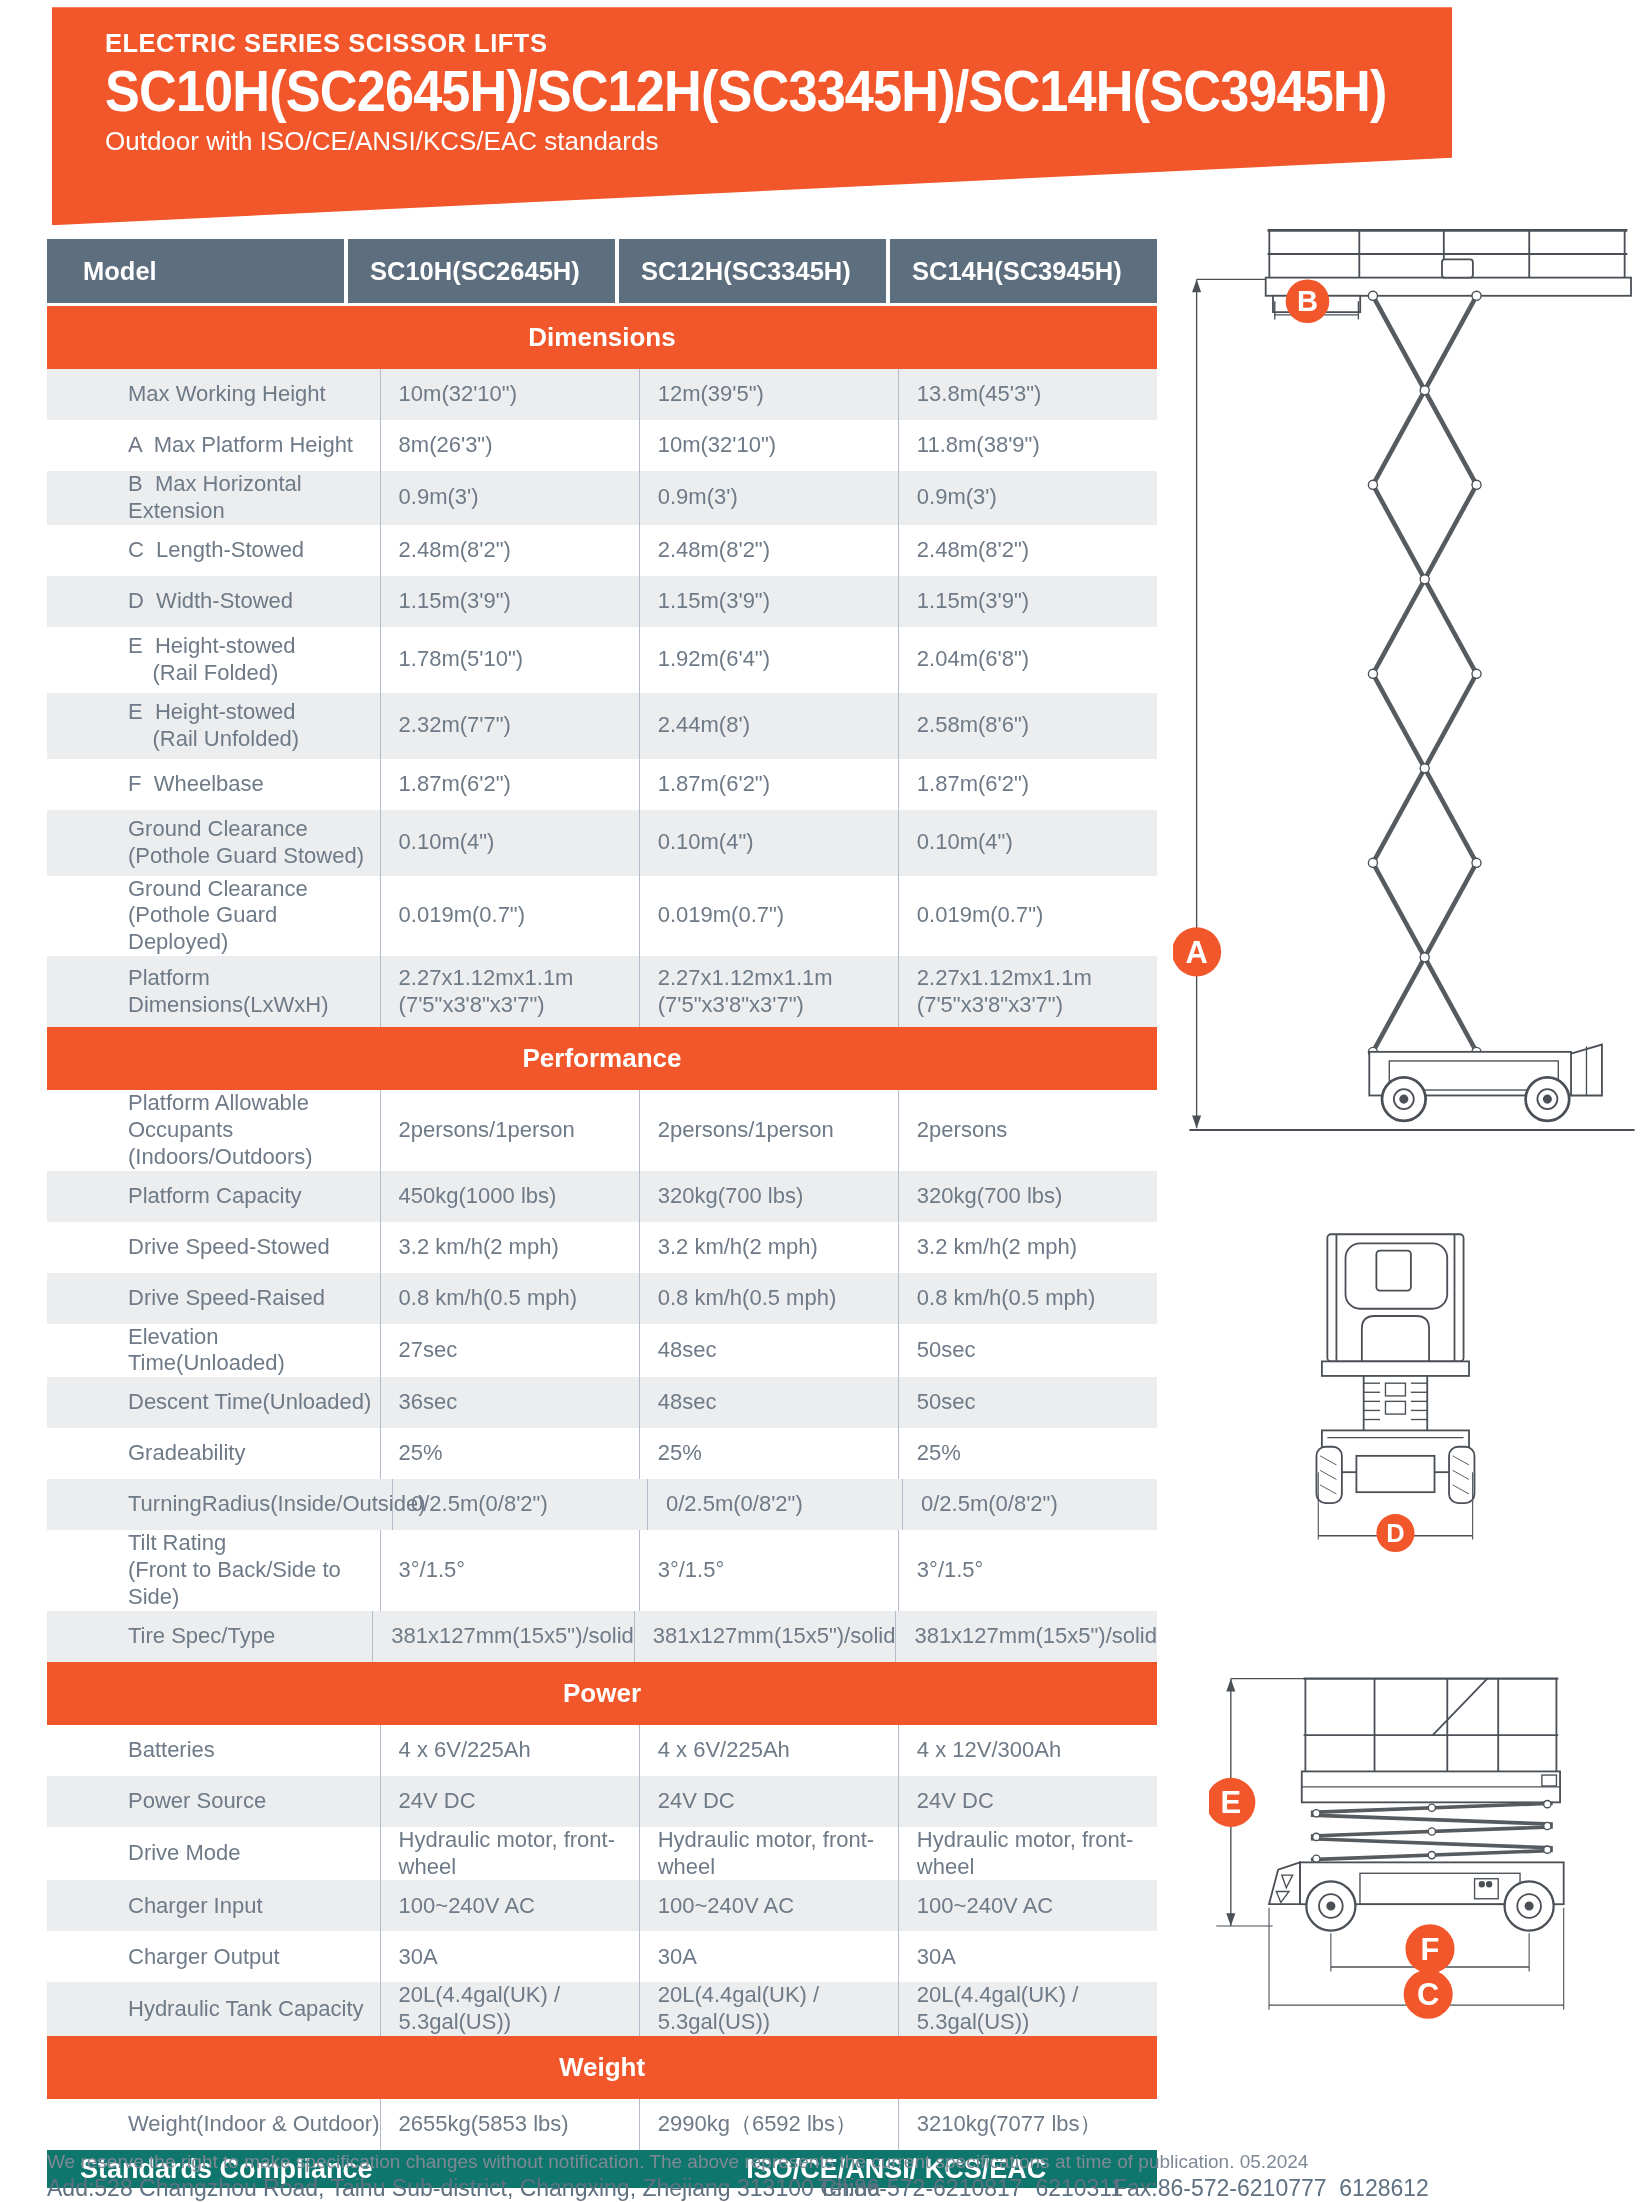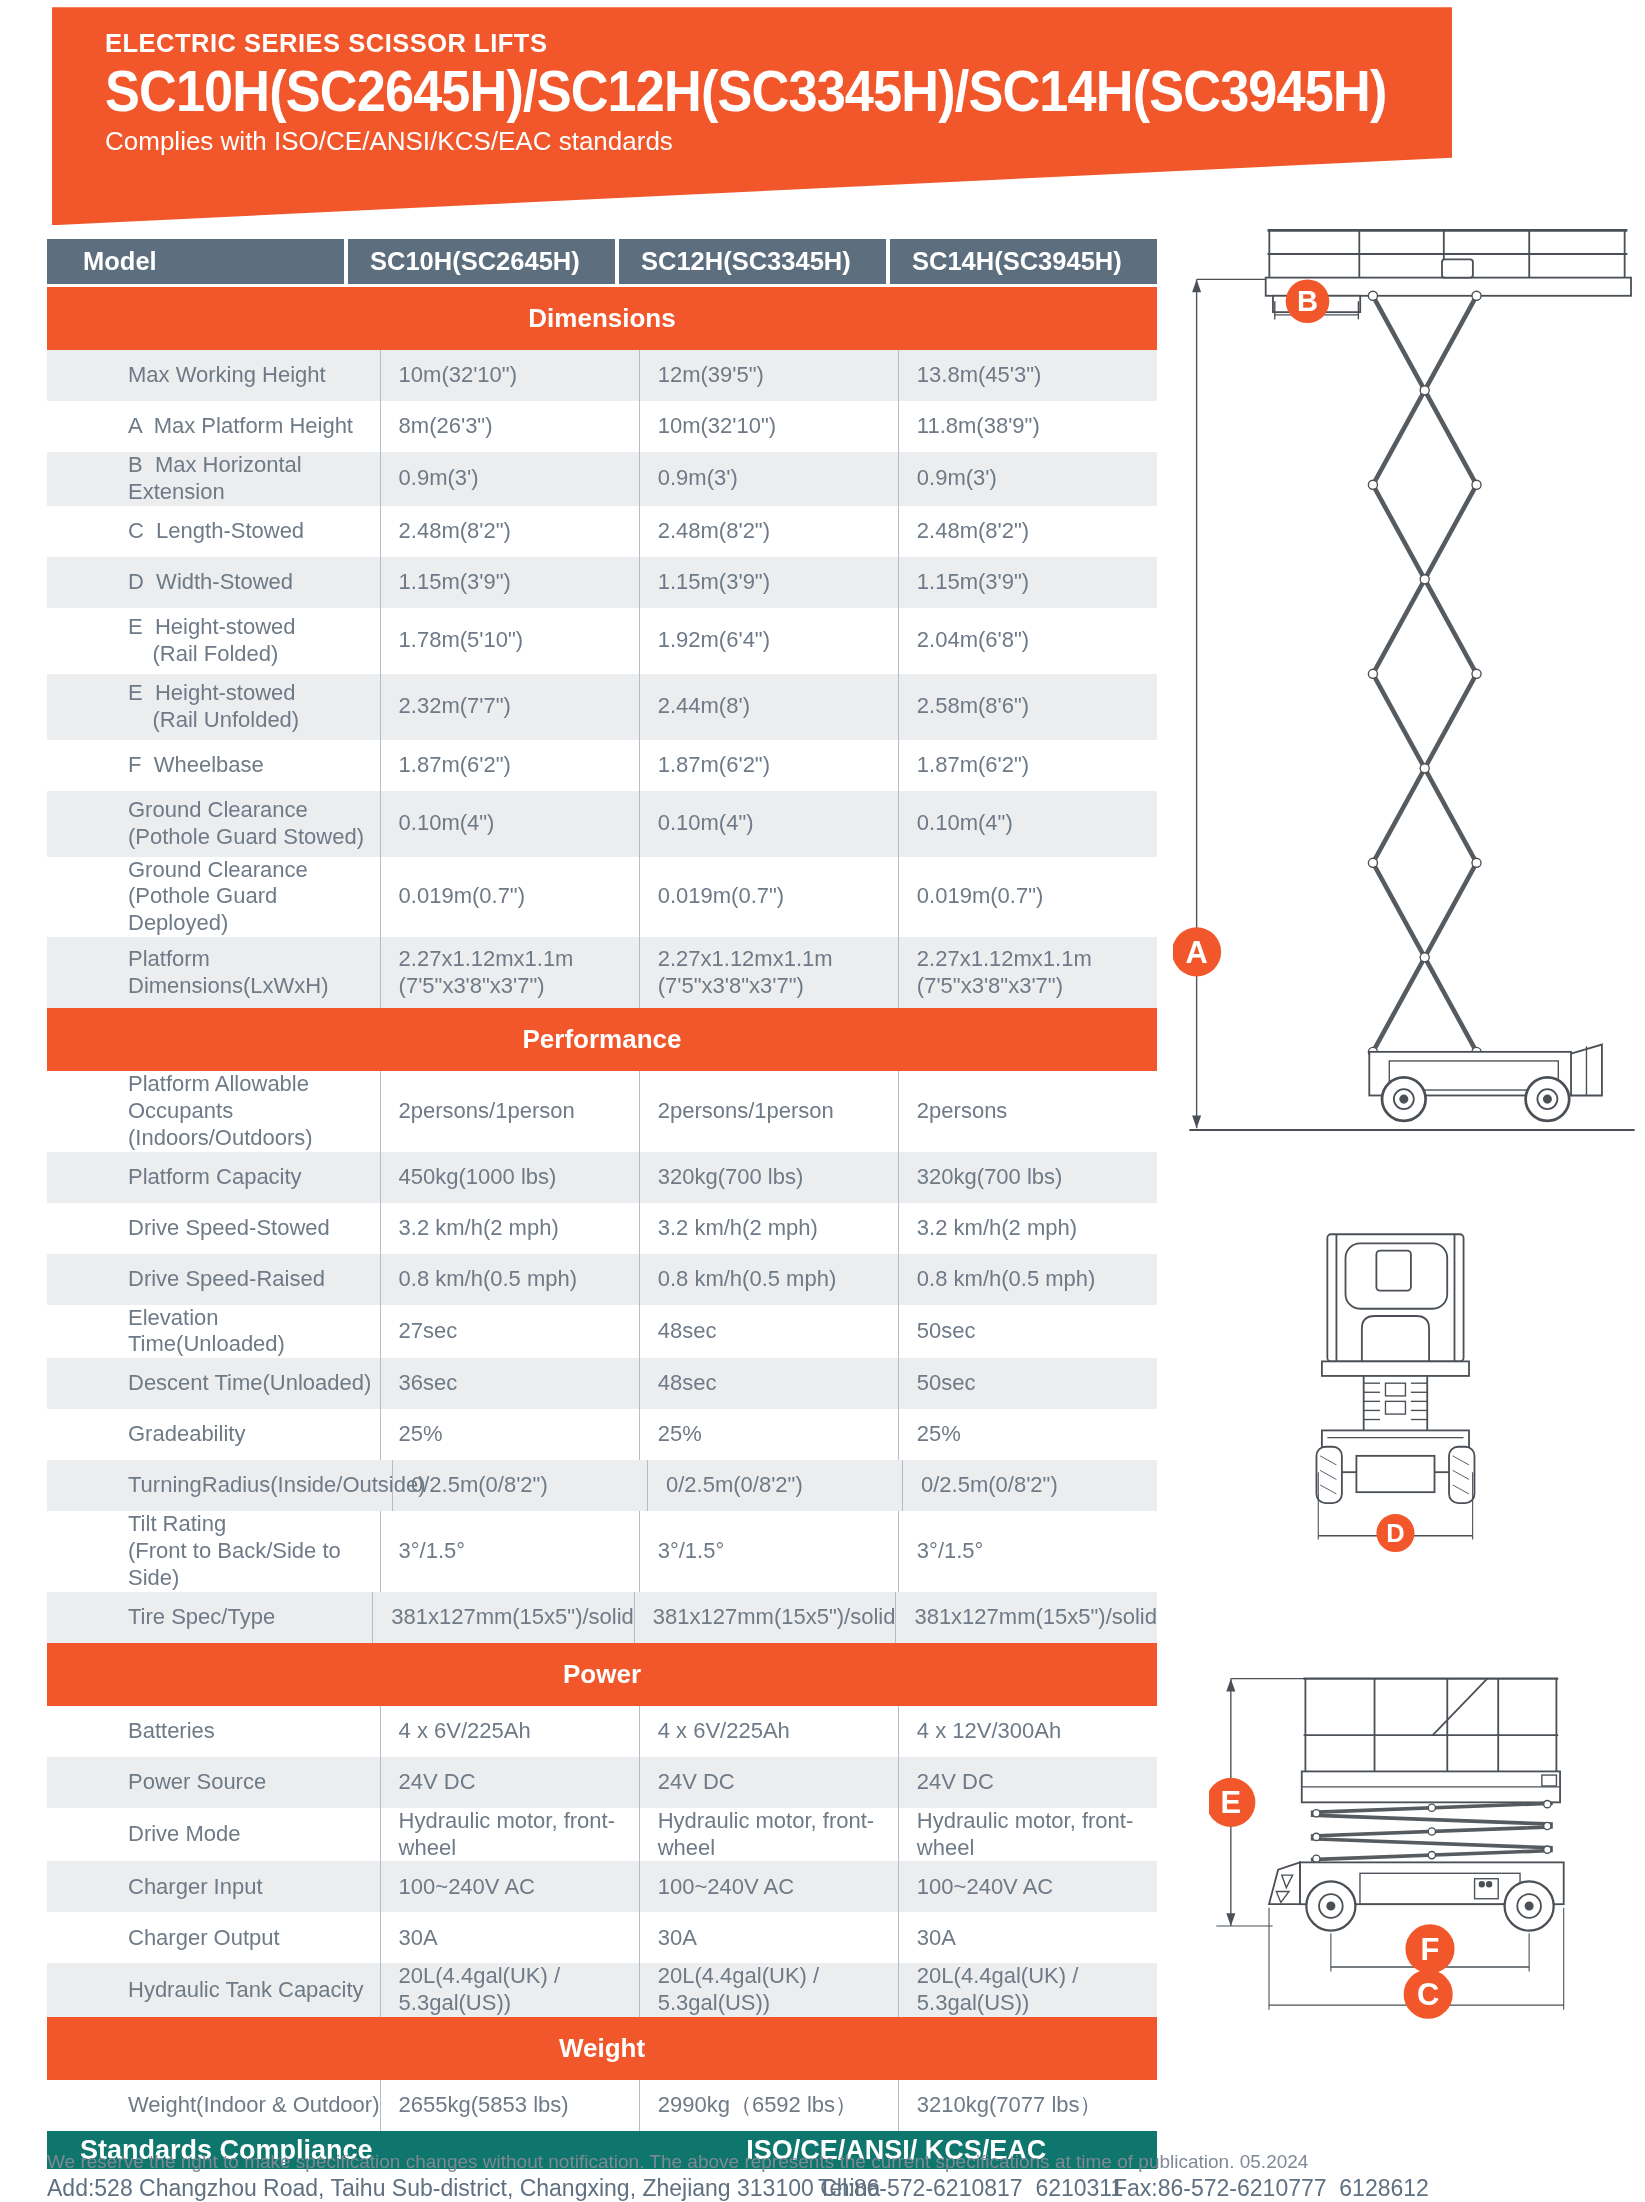--- a/index.html
+++ b/index.html
@@ -11,21 +11,21 @@
     background:#f2572b;color:#fff;
     clip-path:polygon(0 0,100% 0,100% 69%,0 100%);}
   .header-inner{padding:22px 0 0 53px;}
   .series{font-size:25.5px;font-weight:bold;letter-spacing:0.5px;}
   .title{font-size:58px;font-weight:bold;letter-spacing:-0.9px;white-space:nowrap;
     transform:scaleX(.9);transform-origin:0 50%;line-height:1.08;margin-top:1.8px;}
   .subtitle{font-size:26px;font-weight:400;margin-top:3.6px;}
 
   
   .spec-table{position:absolute;left:47px;top:239px;width:1110px;}
-  .thead{display:flex;background:#5d6e7e;height:48px;color:#fff;
+  .thead{display:flex;background:#5d6e7e;height:67px;color:#fff;
     font-weight:bold;font-size:25.5px;border-bottom:3.6px solid #fff;box-sizing:border-box;}
   .hc{display:flex;align-items:center;box-sizing:border-box;height:100%;}
   .hc.c0{width:297px;padding-left:36px;}
   .hc.c{width:271px;padding-left:22px;border-left:4.5px solid #fff;}
   .secbar{height:63px;background:#f2572b;color:#fff;font-weight:bold;font-size:26px;
     display:flex;align-items:center;justify-content:center;}
   .row{display:flex;min-height:51px;background:#fff;}
   .row.shade{background:#ecedee;}
   .row.tall{min-height:66px;}
   .row.xtall{min-height:71px;}
@@ -51,21 +51,21 @@
   .diag{position:absolute;}
   .diag text{font-family:"Liberation Sans",sans-serif;font-weight:bold;fill:#fff;}
 </style>
 </head>
 <body>
 
 <div class="header-band">
   <div class="header-inner">
     <div class="series">ELECTRIC SERIES SCISSOR LIFTS</div>
     <div class="title">SC10H(SC2645H)/SC12H(SC3345H)/SC14H(SC3945H)</div>
-    <div class="subtitle">Complies with ISO/CE/ANSI/KCS/EAC standards</div>
+    <div class="subtitle">Outdoor with ISO/CE/ANSI/KCS/EAC standards</div>
   </div>
 </div>
 
 <div class="spec-table">
   <div class="table-body">
       <div class="thead">
         <div class="hc c0">Model</div>
         <div class="hc c">SC10H(SC2645H)</div>
         <div class="hc c">SC12H(SC3345H)</div>
         <div class="hc c">SC14H(SC3945H)</div>

